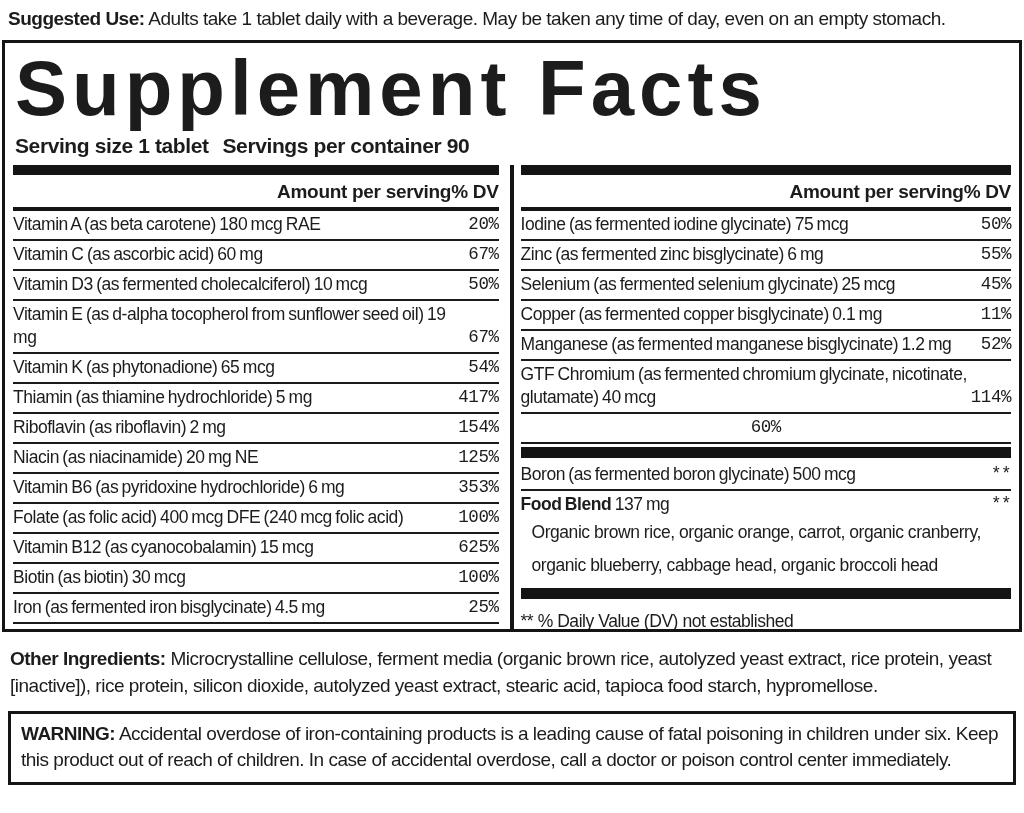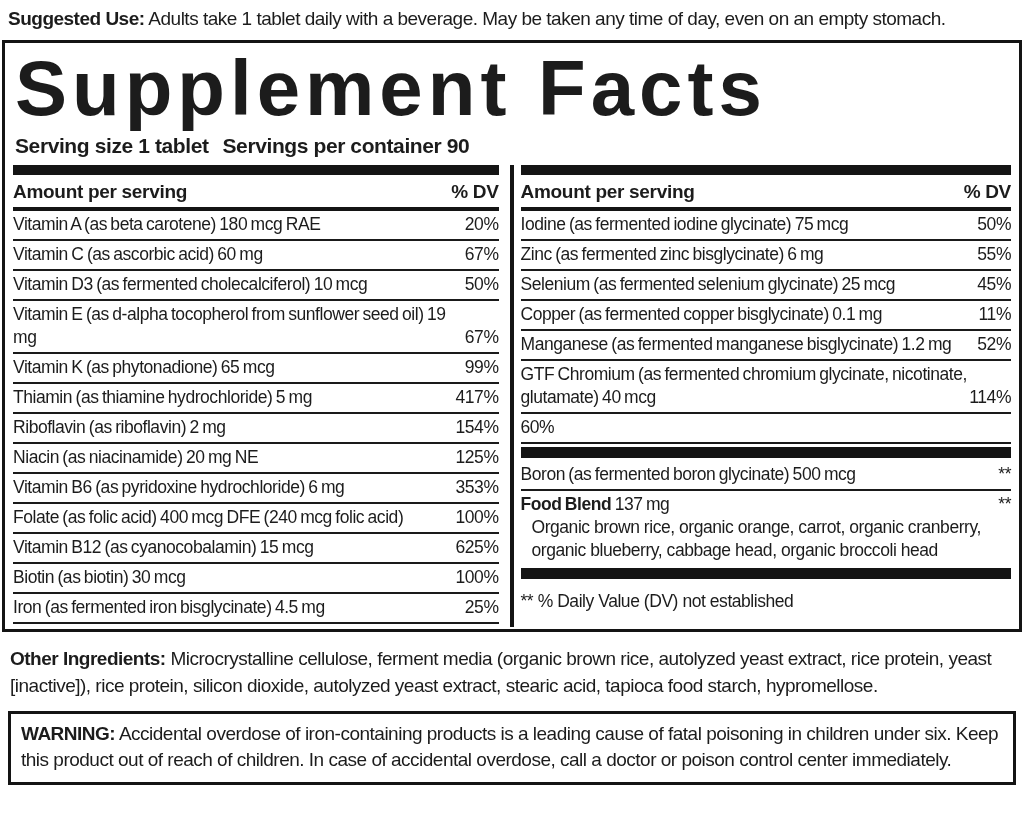--- a/index.html
+++ b/index.html
@@ -52,42 +52,42 @@
   .columns { display: flex; align-items: stretch; }
   .col { width: 487px; }
   .col.right { width: 492px; }
   .v-divider {
     width: 4px; background: #141414;
     margin-left: 11px; margin-right: 7px;
     min-height: 462px;
   }
   .top-bar { height: 10px; background: #141414; }
   .col-header {
-    display: flex; justify-content: space-between; align-items: flex-end;
+    display: flex; justify-content: flex-end; align-items: flex-end;
     font-size: 19px; font-weight: 700; letter-spacing: -0.3px;
     padding: 6px 0 4px 0;
     border-bottom: 4px solid #141414;
   }
   .rows .row {
     display: grid;
     grid-template-columns: 1fr auto;
     align-items: end;
     border-bottom: 2px solid #1a1a1a;
     padding: 2px 0 3px 0;
     font-size: 17.5px;
     letter-spacing: -0.45px;
     line-height: 23px;
   }
   .rows .row.no-border { border-bottom: none; }
   .rows .row .name { word-spacing: -1px; }
-  .rows .row .dv { text-align: left; white-space: nowrap; }
+  .rows .row .dv { text-align: center; white-space: nowrap; font-family: Liberation Mono, monospace; }
   .rows .row .sub {
     grid-column: 1 / -1;
     padding-left: 11px;
-    line-height: 23px;
+    line-height: 33px;
   }
   .rows .thick-bar { height: 11px; background: #141414; margin: 3px 0; }
   .rows .note-row {
     font-size: 17.5px; letter-spacing: -0.45px;
     padding: 8px 0 4px 0; line-height: 23px;
   }
 
   
   .other {
     margin: 13px 10px 0 10px;
@@ -135,21 +135,21 @@
             <div class="row">
               <span class="name">Vitamin D3 (as fermented cholecalciferol) 10 mcg</span>
               <span class="dv">50%</span>
             </div>
             <div class="row">
               <span class="name">Vitamin E (as d-alpha tocopherol from sunflower seed oil) 19 mg</span>
               <span class="dv">67%</span>
             </div>
             <div class="row">
               <span class="name">Vitamin K (as phytonadione) 65 mcg</span>
-              <span class="dv">99%</span>
+              <span class="dv">54%</span>
             </div>
             <div class="row">
               <span class="name">Thiamin (as thiamine hydrochloride) 5 mg</span>
               <span class="dv">417%</span>
             </div>
             <div class="row">
               <span class="name">Riboflavin (as riboflavin) 2 mg</span>
               <span class="dv">154%</span>
             </div>
             <div class="row">

